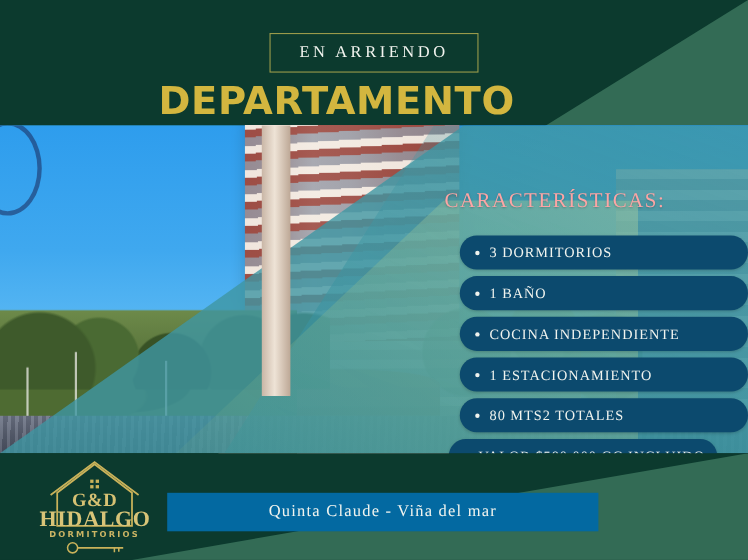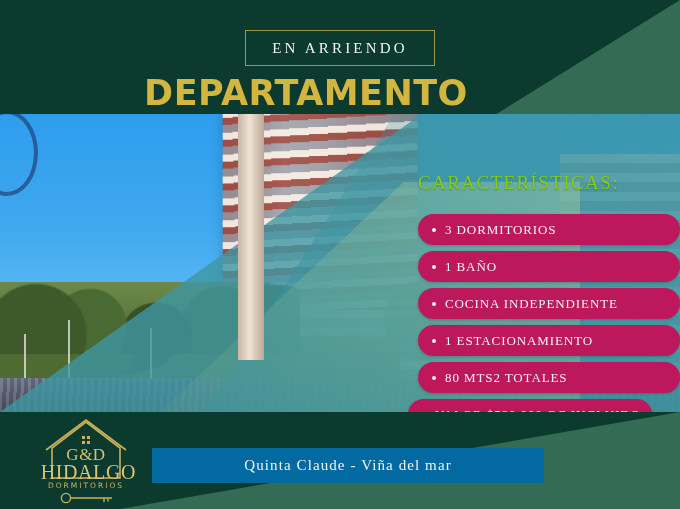--- a/index.html
+++ b/index.html
@@ -293,38 +293,38 @@
     font-family: "DejaVu Sans", "Liberation Sans", sans-serif;
     font-size: 35px;
     font-weight: 700;
     letter-spacing: .5px;
     line-height: 38px;
   }
 
   
   .caract-head {
     position: absolute;
-    left: 418px;
+    left: 404px;
     top: 172px;
-    color: #84cc16;
+    color: #fca5a5;
     font-size: 19px;
     letter-spacing: 1.4px;
     text-shadow: 0 1px 2px rgba(0,0,0,.25);
   }
   .pill-list {
     position: absolute;
     left: 418px;
     top: 214px;
     width: 262px;
   }
   .pill {
     position: relative;
     height: 31px;
     margin-bottom: 6px;
-    background: #be185d;
+    background: #0c4a6e;
     border-radius: 16px;
     display: flex;
     align-items: center;
     padding-left: 14px;
     box-sizing: border-box;
     box-shadow: 0 1px 3px rgba(0,0,0,.20);
   }
   .pill .dot {
     width: 4px;
     height: 4px;
@@ -366,20 +366,21 @@
 
   
   .logo {
     position: absolute;
     left: 36px;
     top: 418px;
     width: 100px;
     height: 86px;
     color: #C9B25A;
     text-align: center;
+    font-weight: bold;
   }
   .logo svg { display:block; }
   .logo-gd {
     position: absolute;
     left: 0; top: 27px;
     width: 100px;
     text-align: center;
     font-size: 17px;
     letter-spacing: .5px;
     color: #D6C173;

